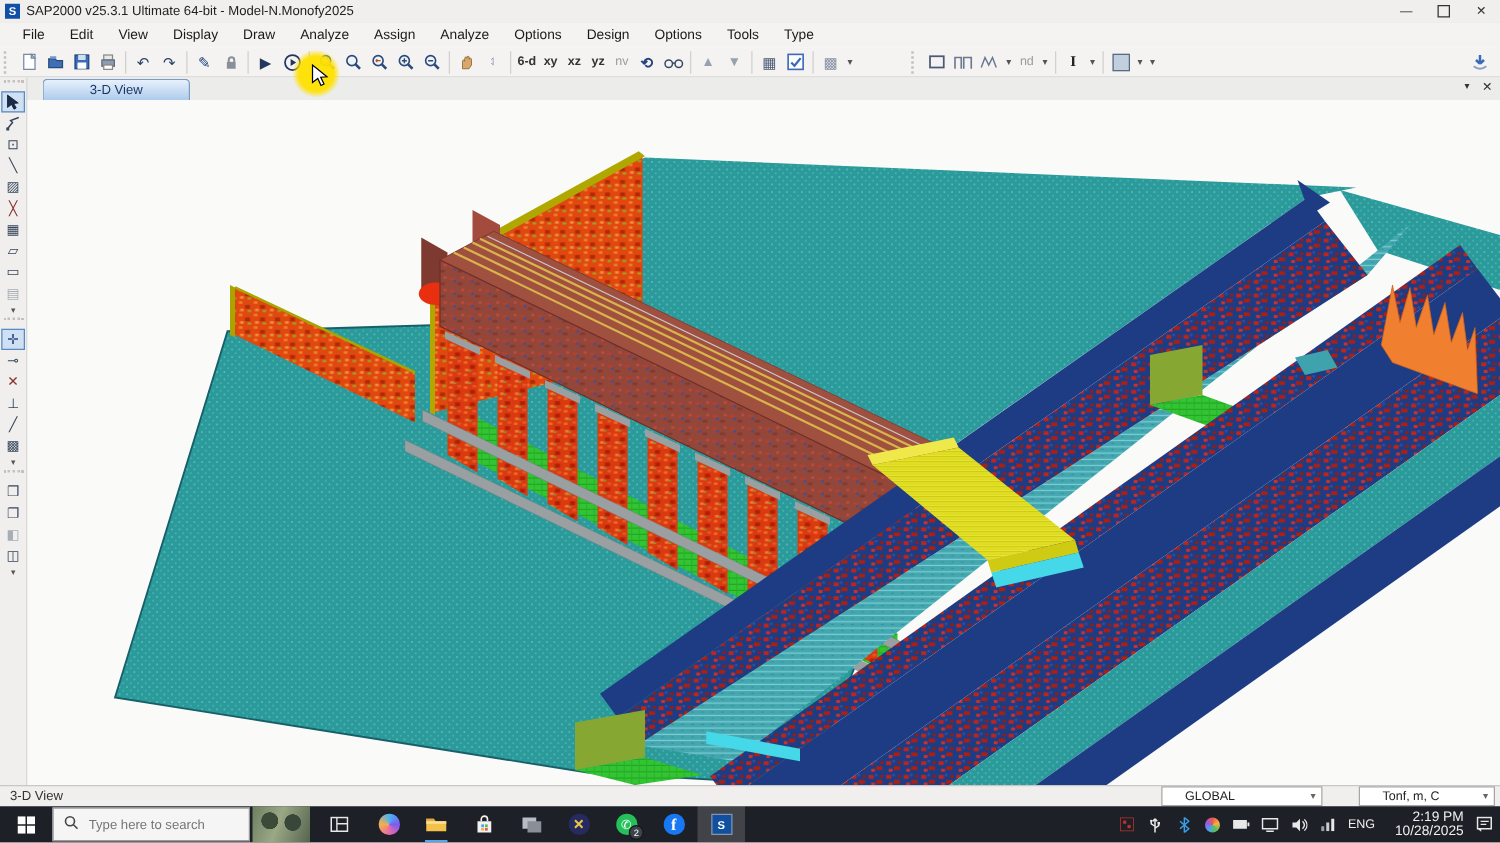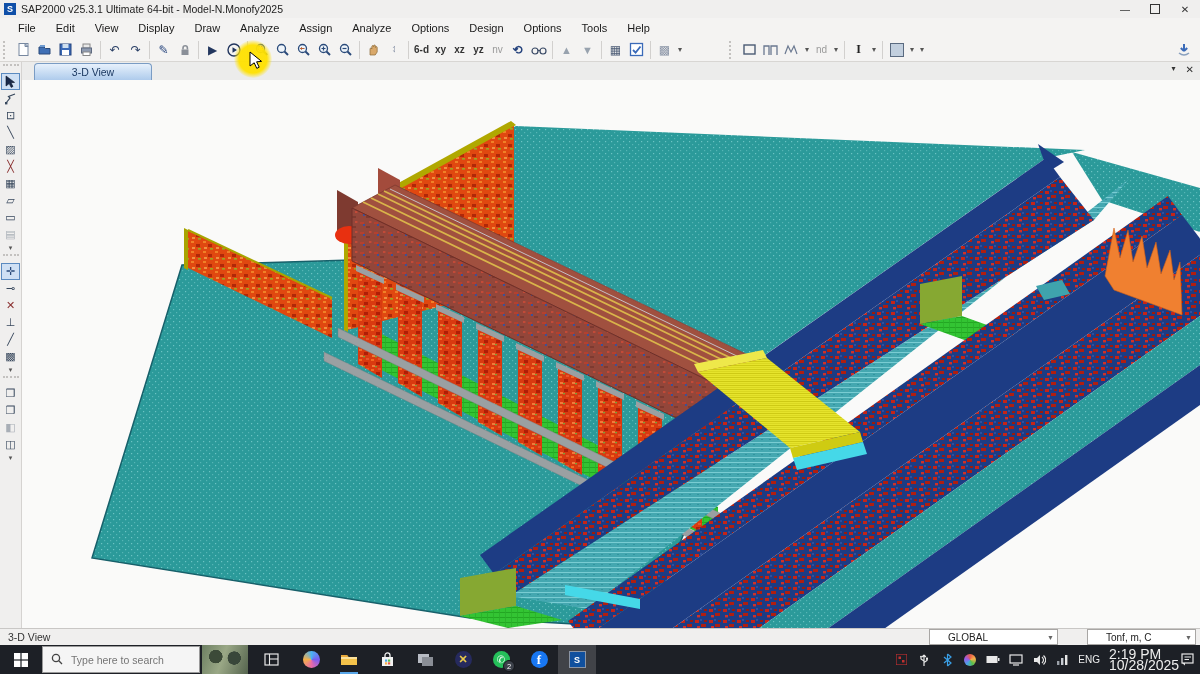--- a/index.html
+++ b/index.html
@@ -76,21 +76,21 @@
   .ai{width:38px;height:29px;display:flex;align-items:center;justify-content:center;position:relative;}
   .ai.active{background:rgba(255,255,255,.16);}
   .ai .uline{position:absolute;bottom:0;left:10px;width:18px;height:2px;background:#58a6e8;}
   .circ{width:17px;height:17px;border-radius:50%;display:flex;align-items:center;justify-content:center;}
   .badge{position:absolute;right:5px;bottom:2px;width:10px;height:10px;border-radius:50%;
     background:#3c414a;border:1px solid #14161a;color:#fff;font-size:7.5px;display:flex;
     align-items:center;justify-content:center;}
   .tray{margin-left:auto;display:flex;align-items:center;gap:9px;padding-right:6px;}
   .ti{display:flex;align-items:center;justify-content:center;width:14px;height:14px;}
   .lang{font-size:10px;color:#eee;}
-  .clock{text-align:left;font-size:14px;line-height:11px;color:#eee;width:62px;}
+  .clock{text-align:right;font-size:11px;line-height:11px;color:#eee;width:62px;}
 </style>
 </head>
 <body>
 
 <div class="screen">
 
   <div class="titlebar">
     <span class="appicon">
         <span>S</span>
       </span>
@@ -110,21 +110,21 @@
     <span class="menu-item">View</span>
     <span class="menu-item">Display</span>
     <span class="menu-item">Draw</span>
     <span class="menu-item">Analyze</span>
     <span class="menu-item">Assign</span>
     <span class="menu-item">Analyze</span>
     <span class="menu-item">Options</span>
     <span class="menu-item">Design</span>
     <span class="menu-item">Options</span>
     <span class="menu-item">Tools</span>
-    <span class="menu-item">Help</span>
+    <span class="menu-item">Type</span>
   </div>
 
   <div class="toolbar">
     <span class="grip"></span>
     <span class="tb">
       <svg width="15" height="15">
           <rect x="3" y="1.5" width="9" height="12" fill="#fff" stroke="#7788a0"></rect>
           <path d="M9,1.5 l3,3 h-3 z" fill="#b8c6da" stroke="#7788a0"></path>
         </svg>
     </span>

